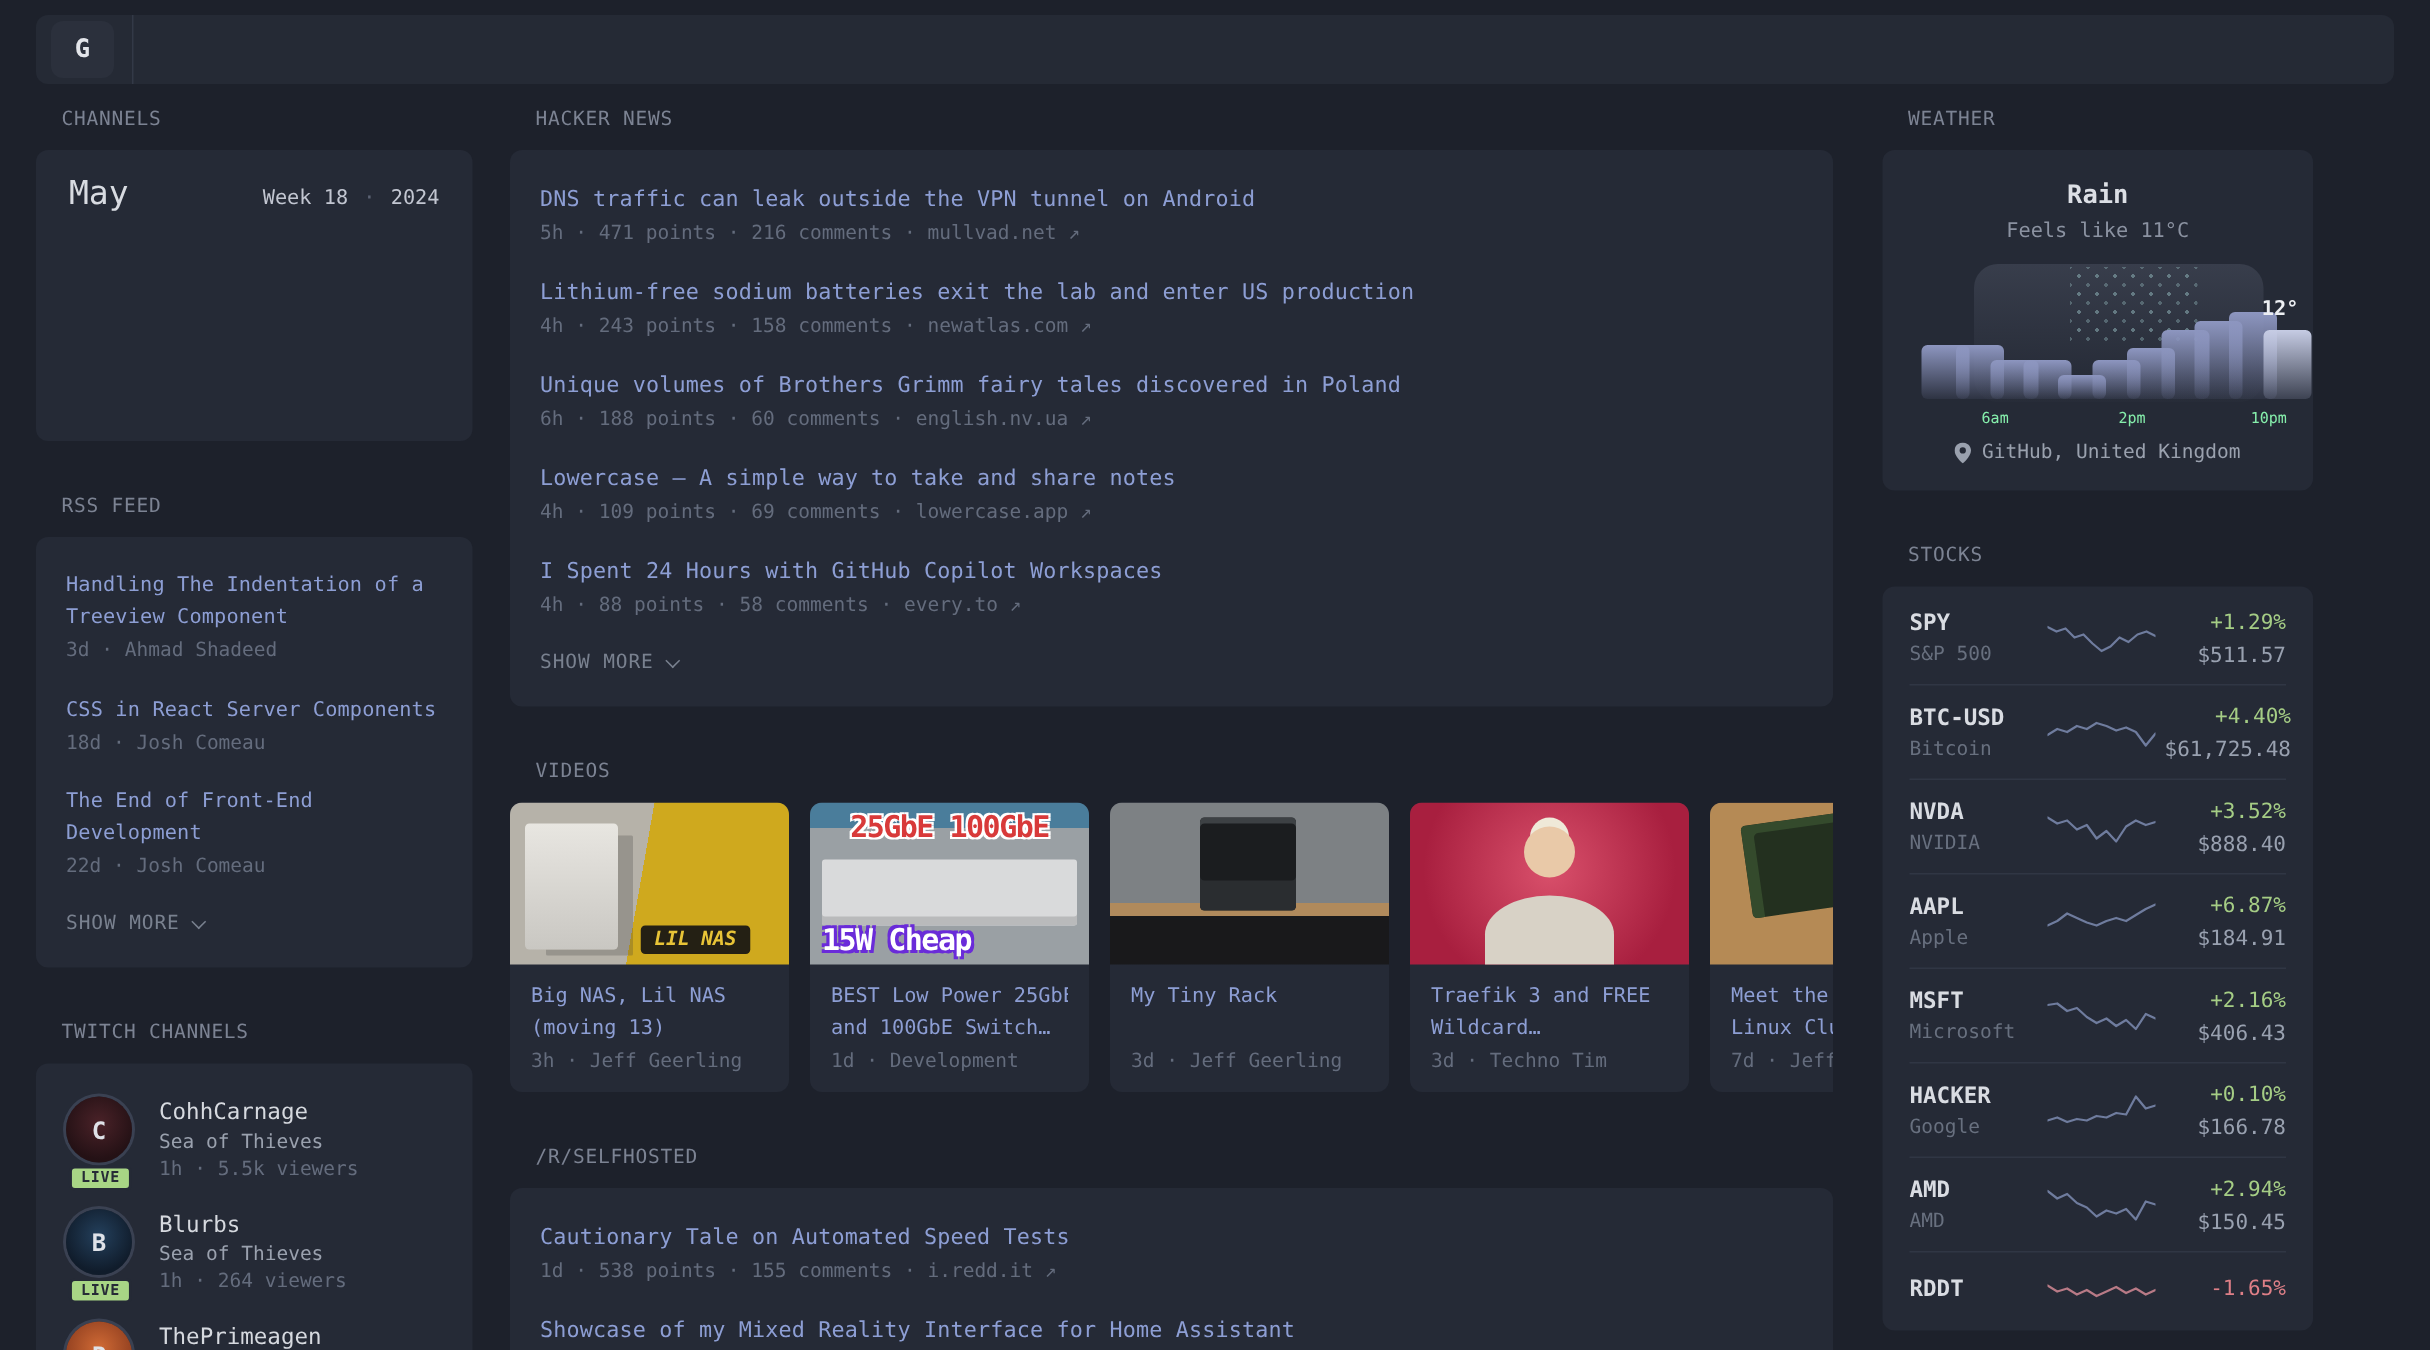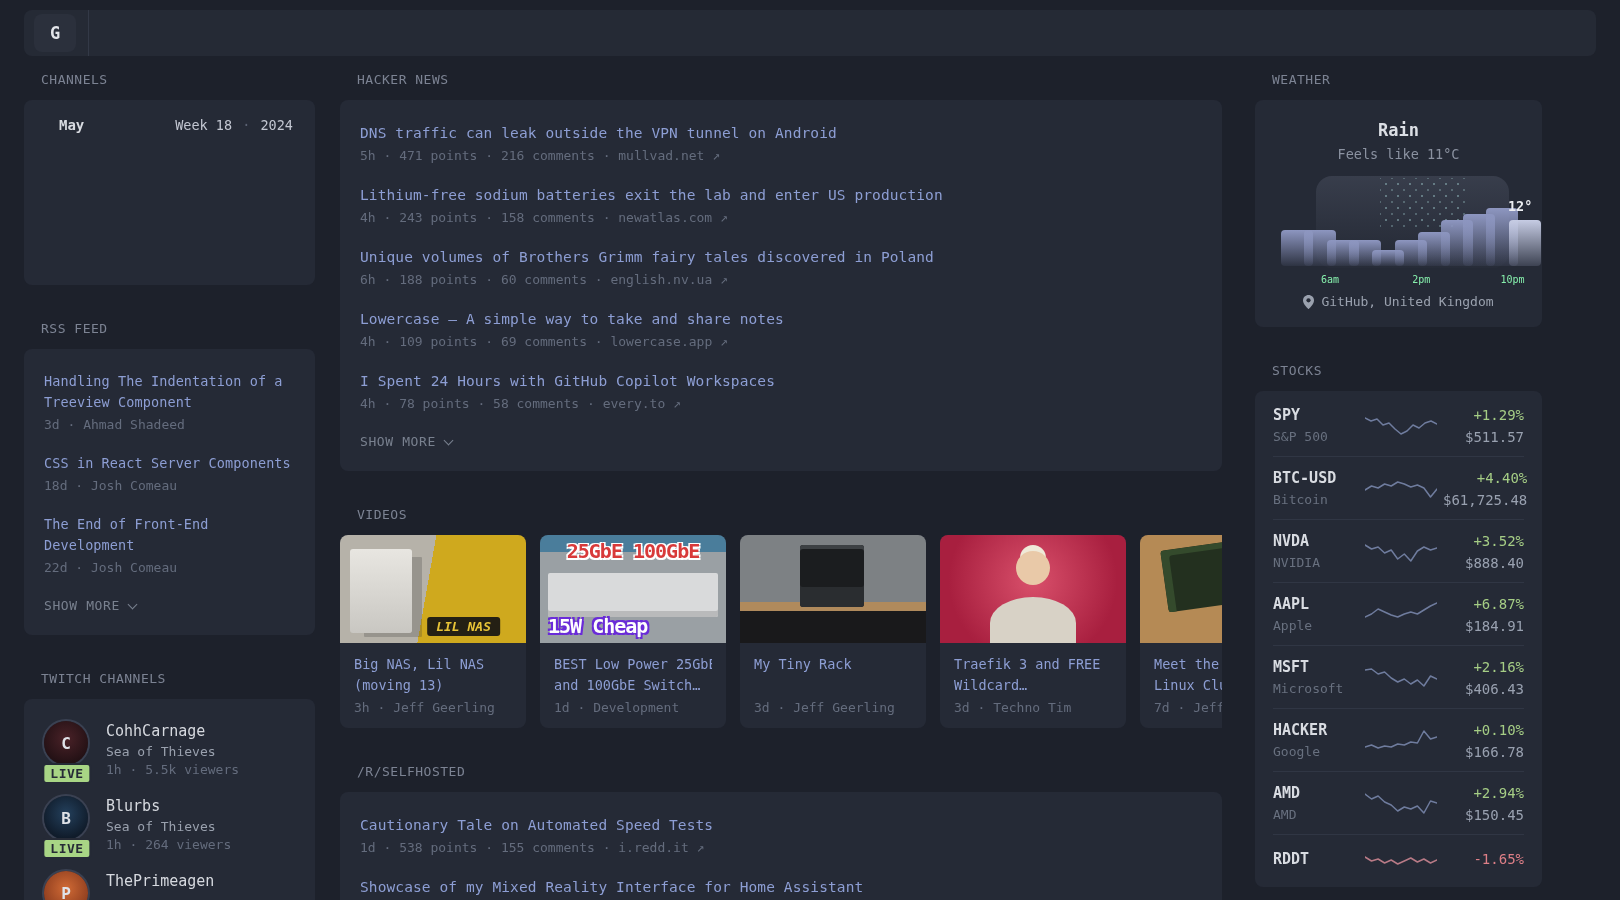--- a/index.html
+++ b/index.html
@@ -34,21 +34,21 @@
   .col-right{width:287px;}
   .widget{margin-bottom:36px;}
   .section-header{
     font-size:13px;font-weight:500;color:#7c8393;letter-spacing:.5px;
     margin:0 0 13px 17px;
   }
   .card{background:#252a36;border-radius:8px;}
   
   .calendar-card{padding:17px 16px 14px;}
   .cal-head{display:flex;justify-content:space-between;align-items:baseline;padding:0 6px 4px;}
-  .cal-month{font-size:14px;font-weight:700;color:#d8dbe1;margin-left:13px;}
+  .cal-month{font-size:22px;font-weight:400;color:#d8dbe1;}
   .cal-week{font-size:13.5px;color:#c2c6d1;}
   .cal-week .dot{color:#5b6273;margin:0 2px;}
   .cal-grid{display:grid;grid-template-columns:repeat(7,1fr);row-gap:5px;margin-top:12px;}
   .cal-wd{font-size:12.5px;color:#4f5666;text-align:center;padding:4px 0;}
   .cal-day{
     font-size:13.5px;color:#9aa1b0;text-align:center;line-height:26px;height:26px;
     border-radius:7px;cursor:pointer;
   }
   
   .feed-card{padding:22px 20px 8px;}
@@ -75,21 +75,21 @@
   .tw-row{display:flex;margin-bottom:19px;cursor:pointer;}
   .tw-avatar-wrap{position:relative;width:46px;flex:none;margin-right:16px;}
   .tw-avatar{
     width:44px;height:44px;border-radius:50%;
     display:flex;align-items:center;justify-content:center;
     font-size:16px;font-weight:700;color:#dfe2e8;
     box-shadow:0 0 0 2px #3a4152;
   }
   .tw-badge{
     position:absolute;left:50%;transform:translateX(-50%);bottom:-7px;
-    background:#a8d585;color:#262b36;font-size:13px;font-weight:700;
+    background:#a8d585;color:#262b36;font-size:10px;font-weight:700;
     padding:1px 6px;border-radius:4px;border:2px solid #252a36;letter-spacing:.5px;
   }
   .tw-badge:empty{display:none;}
   .tw-name{font-size:15px;color:#d6d9df;line-height:20px;}
   .tw-game{font-size:13px;color:#9aa1ae;margin-top:3px;}
   .tw-meta{font-size:13px;color:#646c7d;margin-top:3px;}
   .tw-game:empty,.tw-meta:empty{display:none;}
   
   .video-strip{display:flex;gap:14px;overflow:hidden;}
   .video-card{width:186px;flex:none;background:#252a36;border-radius:8px;overflow:hidden;cursor:pointer;}
@@ -298,21 +298,21 @@
             <div class="feed-item">
               <a class="feed-title">Unique volumes of Brothers Grimm fairy tales discovered in Poland</a>
               <div class="feed-meta"><span>6h · 188 points · 60 comments ·</span> <span class="domain">english.nv.ua ↗</span></div>
             </div>
             <div class="feed-item">
               <a class="feed-title">Lowercase – A simple way to take and share notes</a>
               <div class="feed-meta"><span>4h · 109 points · 69 comments ·</span> <span class="domain">lowercase.app ↗</span></div>
             </div>
             <div class="feed-item">
               <a class="feed-title">I Spent 24 Hours with GitHub Copilot Workspaces</a>
-              <div class="feed-meta"><span>4h · 78 points · 58 comments ·</span> <span class="domain">every.to ↗</span></div>
+              <div class="feed-meta"><span>4h · 88 points · 58 comments ·</span> <span class="domain">every.to ↗</span></div>
             </div>
           <button class="show-more">
             <span>SHOW MORE</span>
             <span class="chev"></span>
           </button>
         </div>
       </div>
 
       <div class="widget">
         <h2 class="section-header">VIDEOS</h2>

